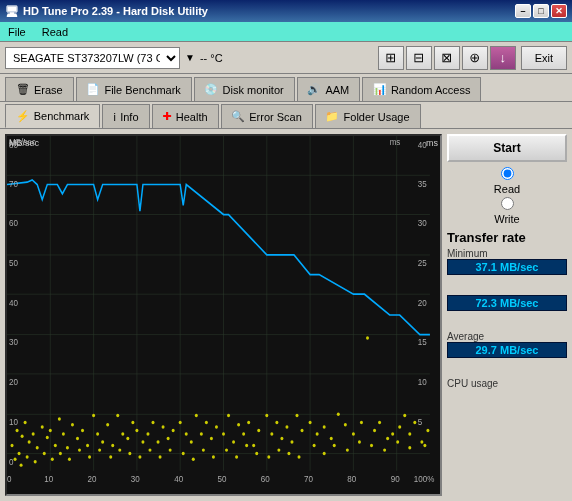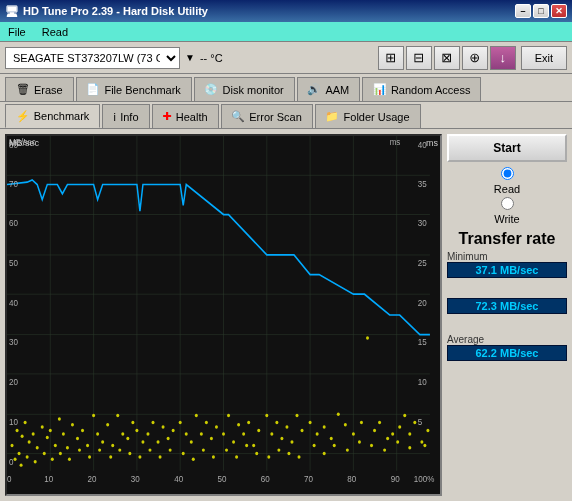--- a/index.html
+++ b/index.html
@@ -126,21 +126,21 @@
       height: 28px;
       background: linear-gradient(to bottom, #f0f0f0, #d0d0d0);
       border: 2px outset #ffffff;
       font-size: 12px;
       cursor: pointer;
       font-weight: bold;
     }
     .radio-group { display: flex; flex-direction: column; gap: 2px; }
     .radio-label { display: flex; align-items: center; gap: 3px; cursor: pointer; flex-direction: column; }
     .transfer-rate-section { display: flex; flex-direction: column; gap: 3px; }
-    .section-title { font-size: 16px; font-weight: bold; color: #000; text-align: center; }
+    .section-title { font-size: 13px; font-weight: bold; color: #000; }
     .stat-label { font-size: 10px; color: #333; }
     .stat-value {
       background: #003366;
       color: #00ccff;
       font-size: 11px;
       font-weight: bold;
       padding: 1px 21px;
       text-align: center;
       border: 1px solid #001133;
       width: 100%;
@@ -466,23 +466,24 @@
         <div class="stat-label">Minimum</div>
         <div class="stat-value">37.1 MB/sec</div>
       </div>
 
       <div class="stat-block">
         <div class="stat-value">72.3 MB/sec</div>
       </div>
 
       <div class="stat-block">
         <div class="stat-label">Average</div>
-        <div class="stat-value">62.2 MB/sec</div>
+        <div class="stat-value">29.7 MB/sec</div>
       </div>
 
 
 
       <div class="stat-block">
+        <div class="stat-label">CPU usage</div>
       </div>
     </div>
   </div>
 
 </div>
 
 </body></html>

